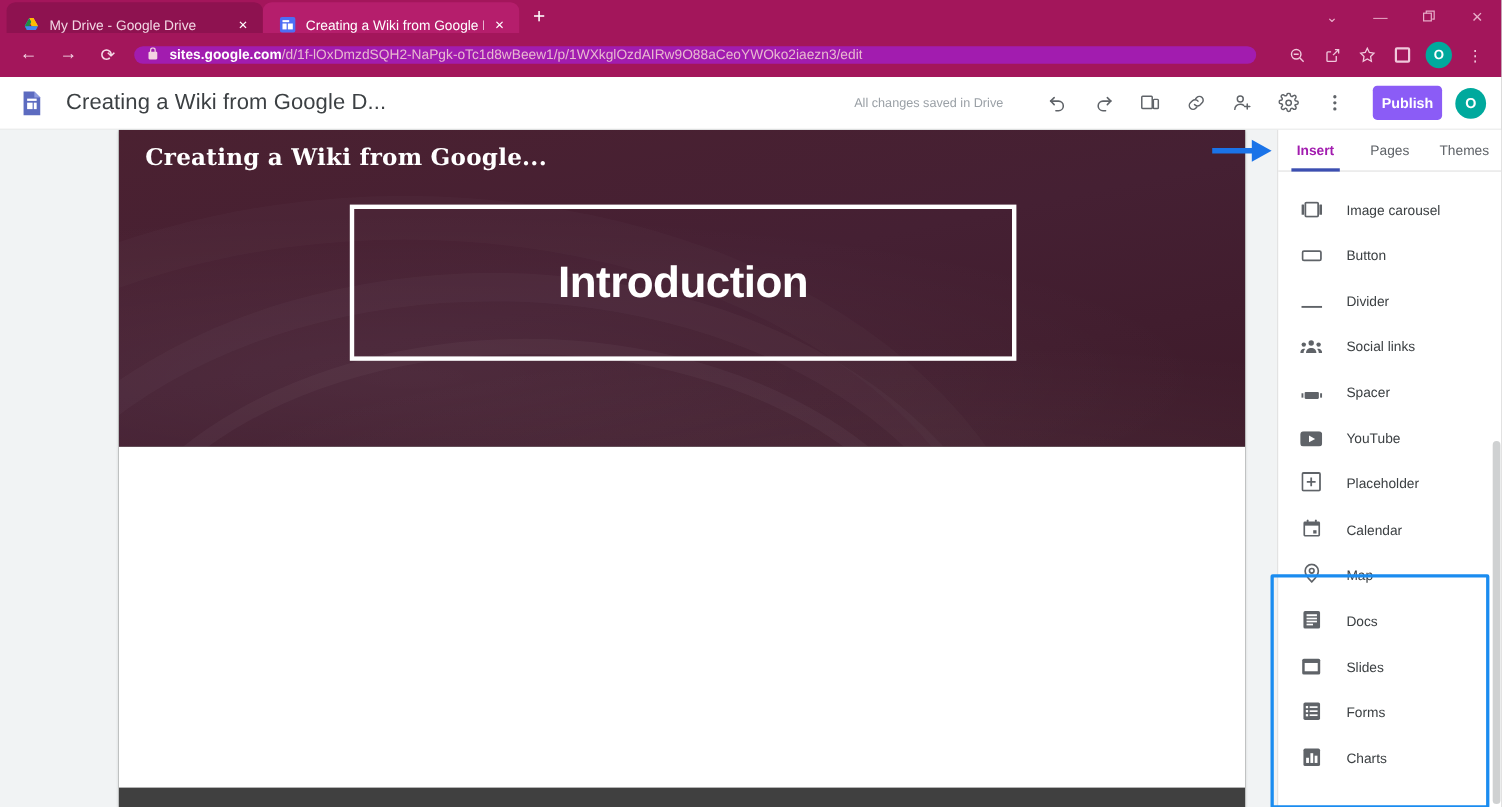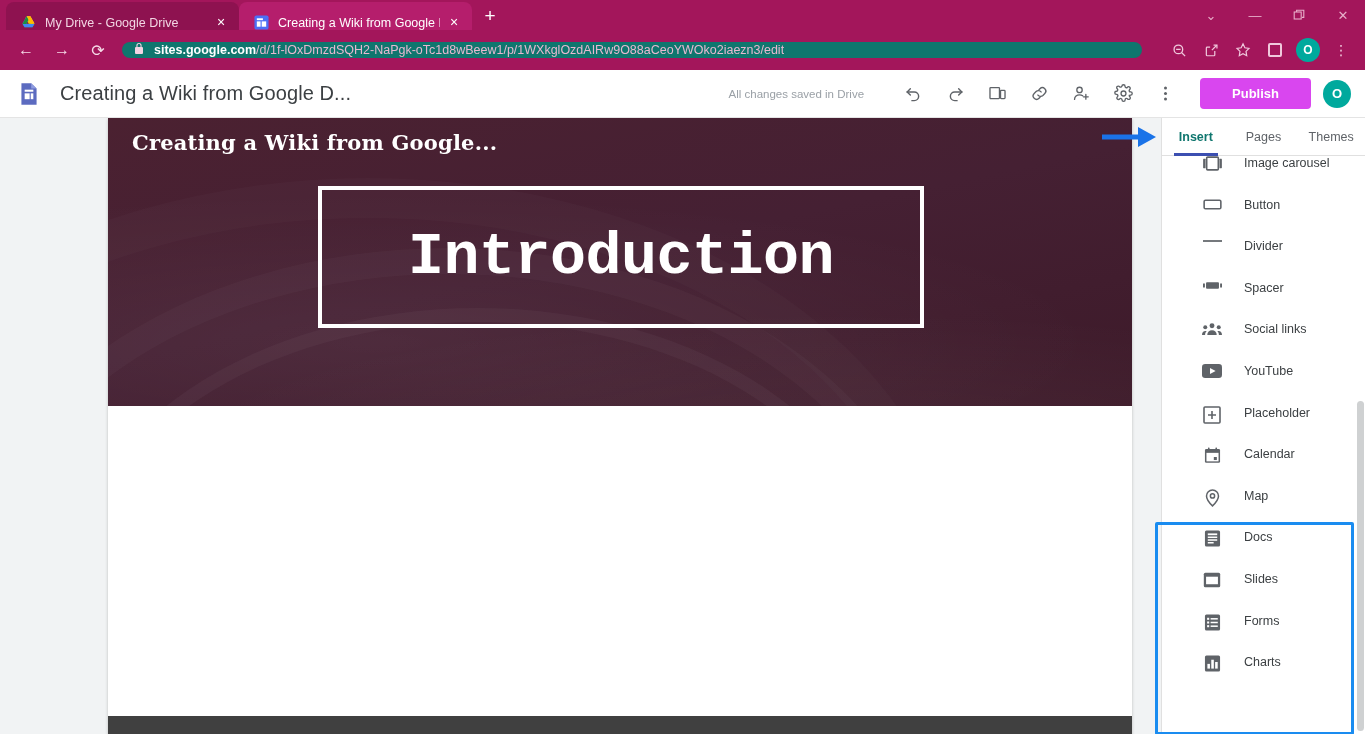--- a/index.html
+++ b/index.html
@@ -77,21 +77,21 @@
     padding: 0 8px;
   }
   .navbtn {
     width: 30px; height: 30px; margin: 0 3px;
     display: flex; align-items: center; justify-content: center;
     color: #f6dbe8; font-size: 16px;
   }
   .urlbox {
     flex: 1 1 auto;
     height: 16px;
-    background: #0f766e;
+    background: #a21caf;
     border-radius: 14px;
     display: flex; align-items: center;
     padding: 0 12px;
     margin: 0 8px 0 6px;
     max-width: 1020px;
   }
   .lock { color: #f3d3e2; font-size: 10px; margin-right: 10px; }
   .url { font-size: 12.5px; color: #e8b9d0; white-space: nowrap; overflow: hidden; }
   .url b { color: #ffffff; font-weight: 700; }
   .omni-icons { display: flex; align-items: center; margin-left: auto; }
@@ -122,23 +122,23 @@
   }
   .doc-icon { width: 26px; height: 26px; margin-right: 18px; flex: 0 0 26px; }
   .doc-title { font-size: 20px; color: #3c4043; letter-spacing: .1px; }
   .saved-text { margin-left: auto; font-size: 11.5px; color: #9aa0a6; margin-right: 28px; }
   .tb-icon {
     width: 36px; height: 36px;
     display: flex; align-items: center; justify-content: center;
     color: #5f6368; margin: 0 3px;
   }
   .publish-btn {
-    background: #d946ef; color: #ffffff;
+    background: #8b5cf6; color: #ffffff;
     font-size: 13px; font-weight: 600;
-    padding: 8px 32px; border-radius: 4px;
+    padding: 8px 8px; border-radius: 4px;
     margin: 0 12px 0 14px; border: none;
     font-family: "Liberation Sans", sans-serif;
   }
   .sites-av {
     width: 28px; height: 28px; border-radius: 50%;
     background: #00a99d; color: #ffffff;
     display: flex; align-items: center; justify-content: center;
     font-size: 13px; font-weight: 600;
   }
 
@@ -194,22 +194,22 @@
   }
   .hero-box {
     position: absolute;
     left: 210px; top: 68px;
     width: 606px; height: 142px;
     border: 4px solid #ffffff;
     display: flex; align-items: center; justify-content: center;
   }
   .hero-text {
     color: #ffffff;
-    font-family: Liberation Mono, monospace;
-    font-size: 60px;
+    font-family: Liberation Sans, sans-serif;
+    font-size: 40px;
     font-weight: 700;
     letter-spacing: -.5px;
     line-height: 1;
   }
   .page-body { background: #ffffff; height: 310px; }
 
   
   .right-panel {
     width: 204px;
     flex: 0 0 204px;
@@ -224,37 +224,37 @@
     border-bottom: 1px solid #e0e0e0;
     flex: 0 0 38px;
   }
   .ptab {
     flex: 1 1 33.33%;
     display: flex; align-items: center; justify-content: center;
     font-size: 12.5px;
     color: #5f6368;
     position: relative;
   }
-  .ptab.active { color: #0f766e; font-weight: 600; }
+  .ptab.active { color: #a21caf; font-weight: 600; }
   .ptab.active::after {
     content: "";
     position: absolute;
     left: 12px; right: 12px; bottom: -1px;
     height: 3px; background: #3c4fb1;
   }
   .panel-list {
     flex: 1 1 auto;
     overflow: hidden;
     position: relative;
     padding-top: 0;
   }
   .pitem {
     height: 41.6px;
-    display: flex; align-items: flex-start;
-    padding-left: 40px;
+    display: flex; align-items: flex-end;
+    padding-left: 20px;
     font-size: 12.5px;
     color: #3c4043;
   }
   .pic {
     width: 20px; flex: 0 0 20px;
     margin-right: 22px;
     display: flex; align-items: center; justify-content: center;
     color: #5f6368;
   }
   .highlight-box {
@@ -491,41 +491,41 @@
           <span class="pic">
             <svg width="19" height="4" viewBox="0 0 20 4">
                 <rect x="0" y="1.1" width="20" height="1.8" fill="#5f6368"></rect>
               </svg>
           </span>
           <span>Divider</span>
         </div>
 
         <div class="pitem">
           <span class="pic">
-            <svg width="19" height="9" viewBox="0 0 20 9" fill="#5f6368">
-              <rect x="0" y="2.4" width="2" height="4.2"></rect>
-              <rect x="3.2" y="1.2" width="13.6" height="6.6" rx="1"></rect>
-              <rect x="18" y="2.4" width="2" height="4.2"></rect>
-            </svg>
-          </span>
-          <span>Spacer</span>
-        </div>
-
-        <div class="pitem">
-          <span class="pic">
             <svg width="20" height="14" viewBox="0 0 22 15" fill="#5f6368">
               <circle cx="11" cy="4" r="2.7"></circle>
                 <path d="M5.8 14c0-3.1 2.3-5 5.2-5s5.2 1.9 5.2 5z"></path>
               <circle cx="3.6" cy="5.6" r="2.2"></circle>
                 <path d="M0 14c0-2.5 1.6-4.2 3.7-4.2.5 0 1 .1 1.4.2C4 10.9 3.4 12.3 3.4 14z"></path>
               <circle cx="18.4" cy="5.6" r="2.2"></circle>
                 <path d="M22 14c0-2.5-1.6-4.2-3.7-4.2-.5 0-1 .1-1.4.2 1.1 1 1.7 2.3 1.7 4z"></path>
             </svg>
           </span>
           <span>Social links</span>
+        </div>
+
+        <div class="pitem">
+          <span class="pic">
+            <svg width="19" height="9" viewBox="0 0 20 9" fill="#5f6368">
+              <rect x="0" y="2.4" width="2" height="4.2"></rect>
+              <rect x="3.2" y="1.2" width="13.6" height="6.6" rx="1"></rect>
+              <rect x="18" y="2.4" width="2" height="4.2"></rect>
+            </svg>
+          </span>
+          <span>Spacer</span>
         </div>
 
         <div class="pitem">
           <span class="pic">
             <svg width="20" height="14" viewBox="0 0 20 14">
               <rect x="0" y="0" width="20" height="14" rx="3.2" fill="#5f6368"></rect>
               <polygon points="8,4 13.6,7 8,10" fill="#ffffff"></polygon>
             </svg>
           </span>
           <span>YouTube</span>

